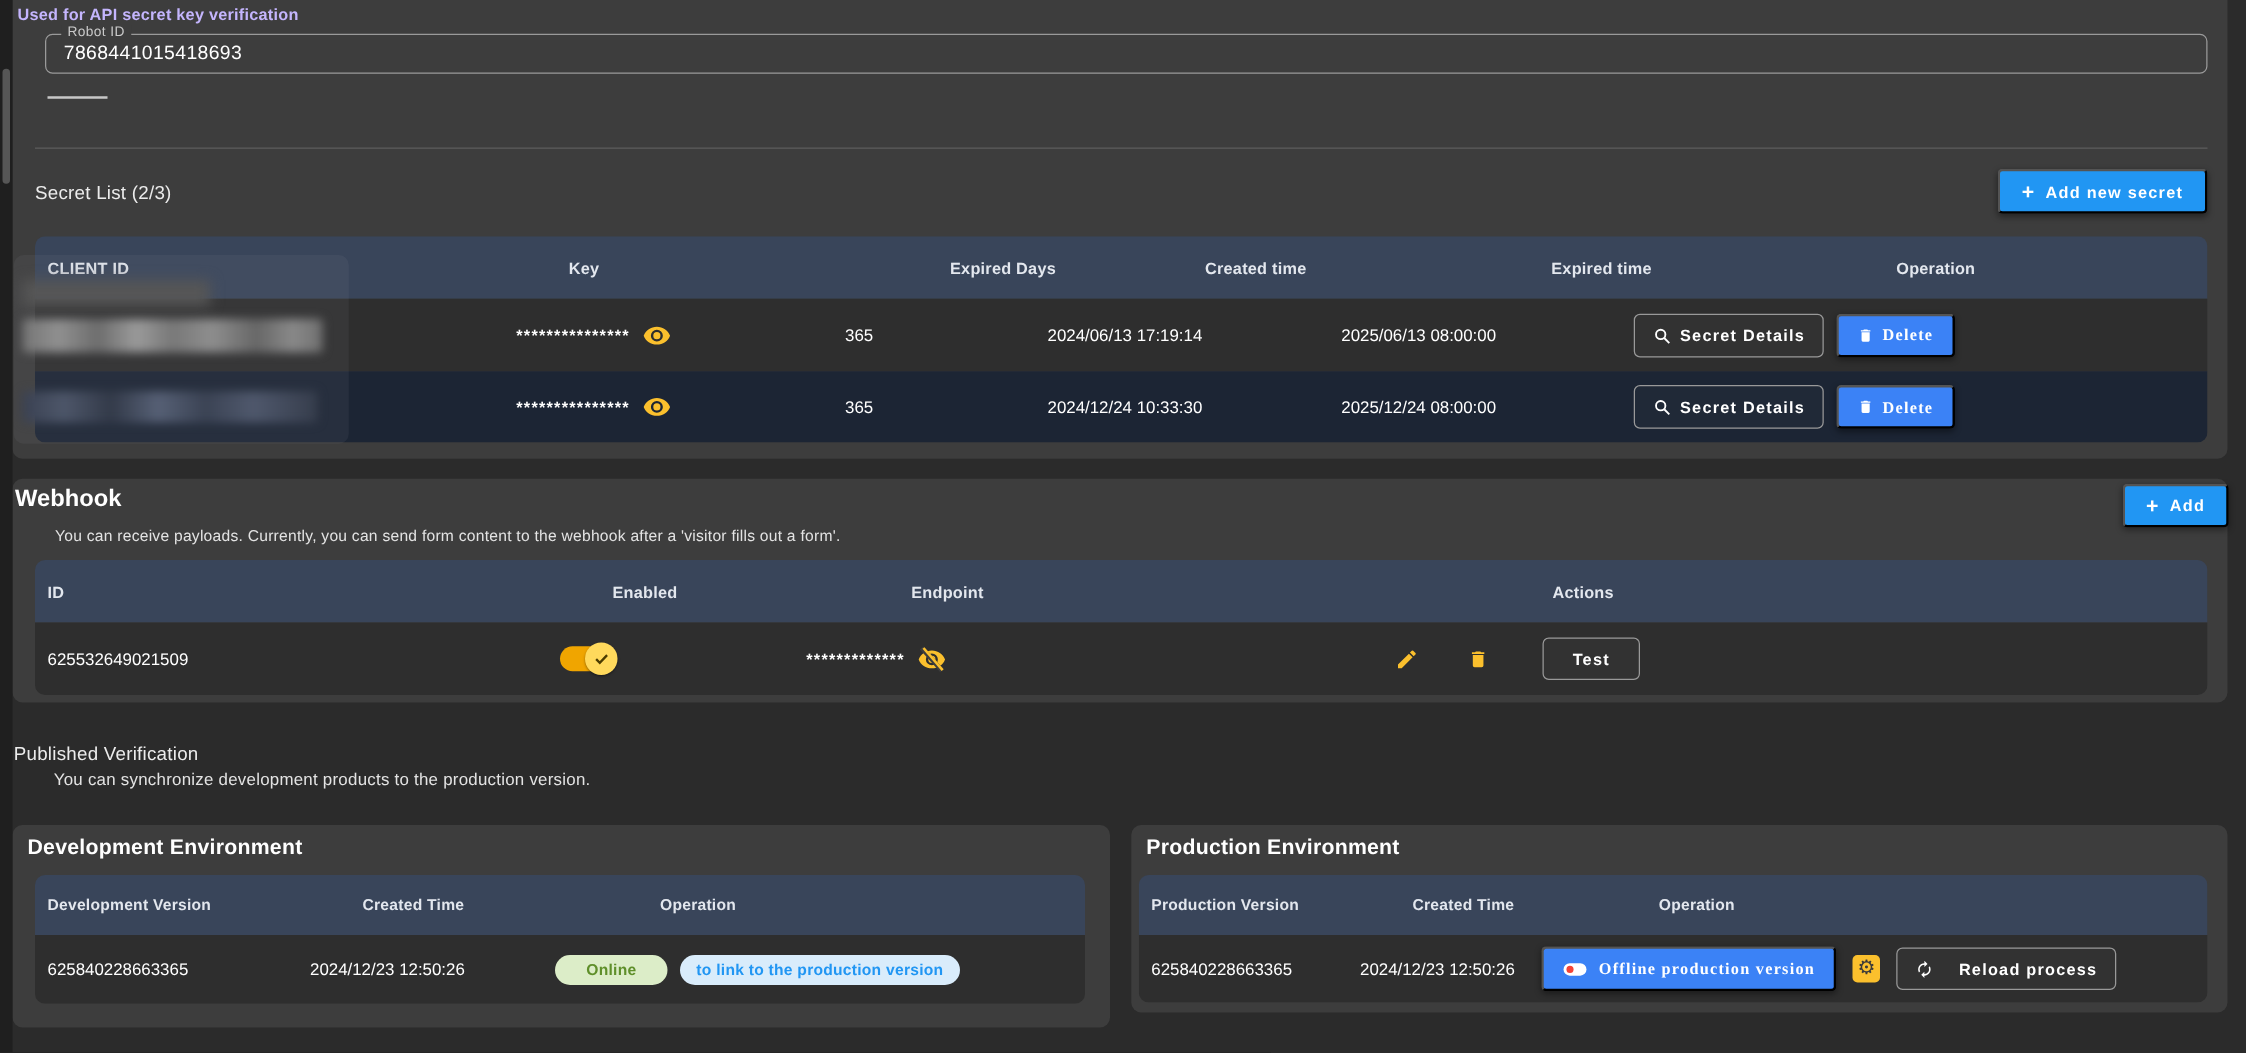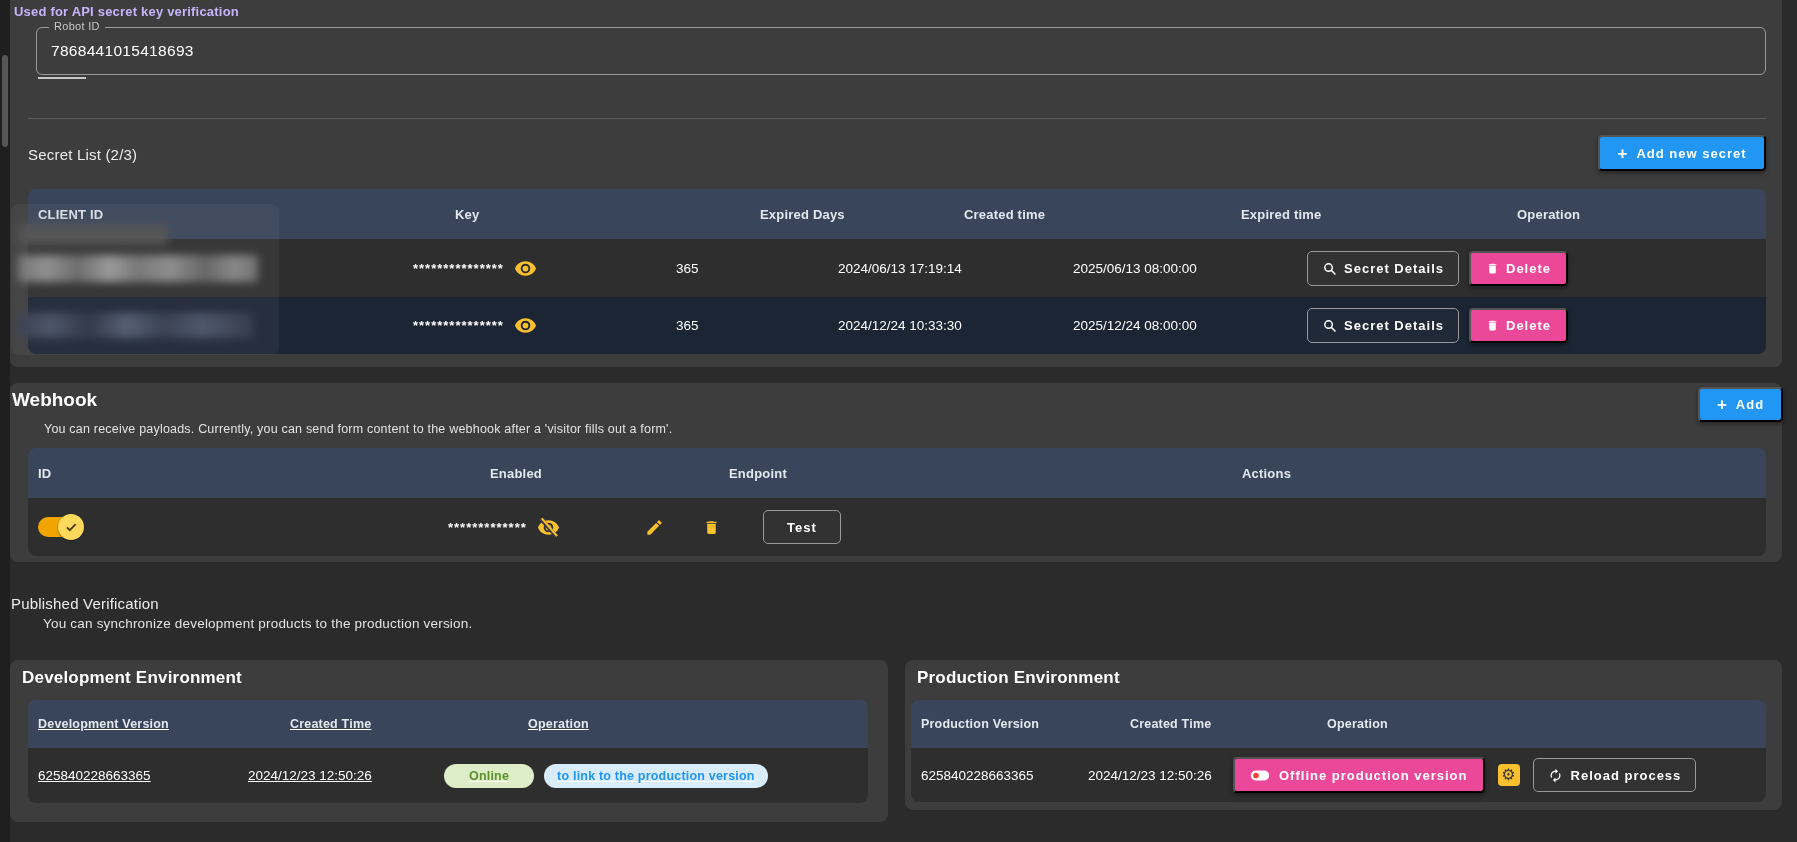--- a/index.html
+++ b/index.html
@@ -12,36 +12,36 @@
   #panel-webhook { left:10px; top:383px; width:1772px; height:179px; }
   #panel-dev  { left:10px;  top:660px; width:878px; height:162px; }
   #panel-prod { left:905px; top:660px; width:877px; height:150px; }
 
   #left-strip { position:absolute; left:0; top:0; width:10px; height:842px; background:#1f1f1f; }
   #scroll-thumb { position:absolute; left:2px; top:55px; width:6px; height:92px; background:#565656; border-radius:3px; }
 
   .caption { position:absolute; left:4px; top:4px; font-size:13px; font-weight:700; color:#c4b5fd; letter-spacing:.2px; }
 
   
-  .fieldset { position:absolute; left:26px; top:27px; width:1730px; height:48px;
+  .fieldset { position:absolute; left:26px; top:27px; width:1730px; height:32px;
               border:1px solid #9a9a9a; border-radius:6px; }
   .fieldset .flabel { position:absolute; left:12px; top:-8px; background:#3d3d3d; padding:0 5px;
                       font-size:11px; color:#c9c9c9; letter-spacing:.3px; }
   .fieldset input { position:absolute; left:14px; top:0; width:1690px; height:100%; background:transparent;
                     border:none; outline:none; color:#fff; font-size:15.5px; font-family:inherit; letter-spacing:.3px; }
   .mini-underline { position:absolute; left:28px; top:77px; width:48px; height:2px; background:#c7c7c7; }
 
   .divider { position:absolute; left:18px; top:118px; width:1738px; height:1px; background:#5d5d5d; }
 
   .section-title { position:absolute; font-size:15px; color:#ececec; letter-spacing:.2px; }
 
   .btn { display:inline-flex; align-items:center; justify-content:center; gap:8px; border-radius:4px;
          font-weight:700; font-size:13px; letter-spacing:1px; color:#fff; cursor:pointer; white-space:nowrap; }
   .btn-blue { background:#2196f3; box-shadow:0 2px 5px rgba(0,0,0,.4); }
-  .btn-red  { background:#ec4899; box-shadow:0 2px 5px rgba(0,0,0,.4); }
+  .btn-red  { background:#3b82f6; box-shadow:0 2px 5px rgba(0,0,0,.4);font-family:Liberation Serif, serif; }
   .btn-outline { background:rgba(255,255,255,.02); border:1px solid #999; border-radius:5px; }
   .plus { font-size:17px; font-weight:700; line-height:1; }
 
   
   .tbl { position:absolute; border-radius:8px; overflow:hidden; }
   .trow { display:grid; align-items:center; }
   .thead { background:#39455a;gap:42px; }
   .thead .cell { font-size:13px; font-weight:700; color:#e3e7ee; letter-spacing:.2px; }
   .cell { padding-left:10px; font-size:13.5px; color:#fff; display:flex; align-items:center; gap:10px; }
 
@@ -50,21 +50,21 @@
   #secret-table .thead { height:50px; }
   .srow1 { height:58px; background:#2e2e2e; }
   .srow2 { height:57px; background:#1c2534; }
 
   #webhook-table { left:18px; top:65px; width:1738px; }
   #webhook-table .trow { grid-template-columns:410px 197px 471px 1fr; }
   #webhook-table .thead { height:50px; }
   .wrow { height:58px; background:#2e2e2e; }
 
   #dev-table { left:18px; top:40px; width:840px; }
-  #dev-table .trow { grid-template-columns:210px 196px 1fr;text-decoration:underline; }
+  #dev-table .trow { grid-template-columns:210px 196px 1fr; }
   #dev-table .thead { height:48px; }
   .drow { height:55px; background:#2e2e2e; }
 
   #prod-table { left:6px; top:40px; width:855px; }
   #prod-table .trow { grid-template-columns:167px 155px 1fr; }
   #prod-table .thead { height:48px; }
   .prow { height:54px; background:#2e2e2e; }
 
   .mask { font-weight:700; letter-spacing:1px; font-size:13px; }
 
@@ -207,20 +207,21 @@
     </button>
 
     <div class="tbl" id="webhook-table">
       <div class="trow thead">
         <div class="cell">ID</div>
         <div class="cell">Enabled</div>
         <div class="cell">Endpoint</div>
         <div class="cell">Actions</div>
       </div>
       <div class="trow wrow">
+        <div class="cell">625532649021509</div>
         <div class="cell">
           <div class="toggle">
             <div class="track"></div>
             <div class="knob">
               <svg width="14" height="14" viewBox="0 0 24 24" fill="none" stroke="#4a3b00" stroke-width="3.2">
                   <path d="M5 12.5l5 5L20 7"></path>
                 </svg>
             </div>
           </div>
         </div>
@@ -288,21 +289,21 @@
         <div class="cell">2024/12/23 12:50:26</div>
         <div class="cell" style="gap:13px; padding-left:0;">
           <button class="btn btn-red" style="height:36px; padding:0 15px; gap:9px;">
             <svg width="20" height="13" viewBox="0 0 24 14">
                 <rect x="1" y="1" width="22" height="12" rx="6" fill="#fff"></rect>
                 <circle cx="7.2" cy="7" r="3.4" fill="#f44336"></circle>
               </svg>
             <span>Offline production version</span>
           </button>
           <div class="gear-chip">⚙</div>
-          <button class="btn btn-outline" style="height:34px; padding:0 14px; gap:8px;">
+          <button class="btn btn-outline" style="height:34px; padding:0 14px; gap:20px;">
             <svg width="15" height="15" viewBox="0 0 24 24" fill="#fff">
                 <path d="M12 6v3l4-4-4-4v3a8 8 0 0 0-6.9 12l1.5-1.5A6 6 0 0 1 12 6zm6.9 2L17.4 9.5A6 6 0 0 1 12 18v-3l-4 4 4 4v-3a8 8 0 0 0 6.9-12z"></path>
               </svg>
             <span>Reload process</span>
           </button>
         </div>
       </div>
     </div>
   </div>
 

